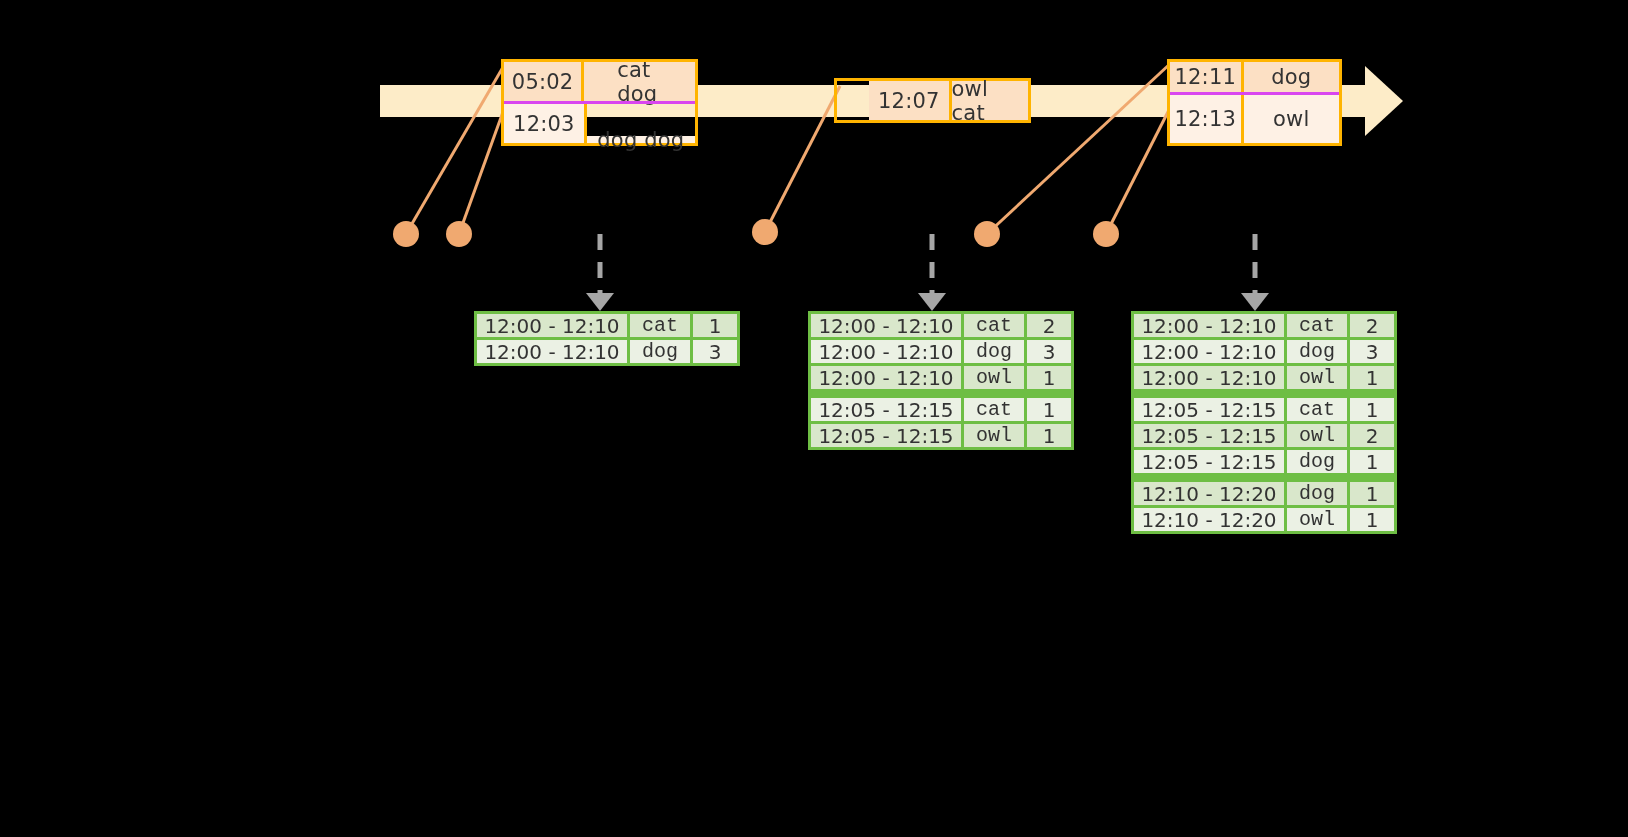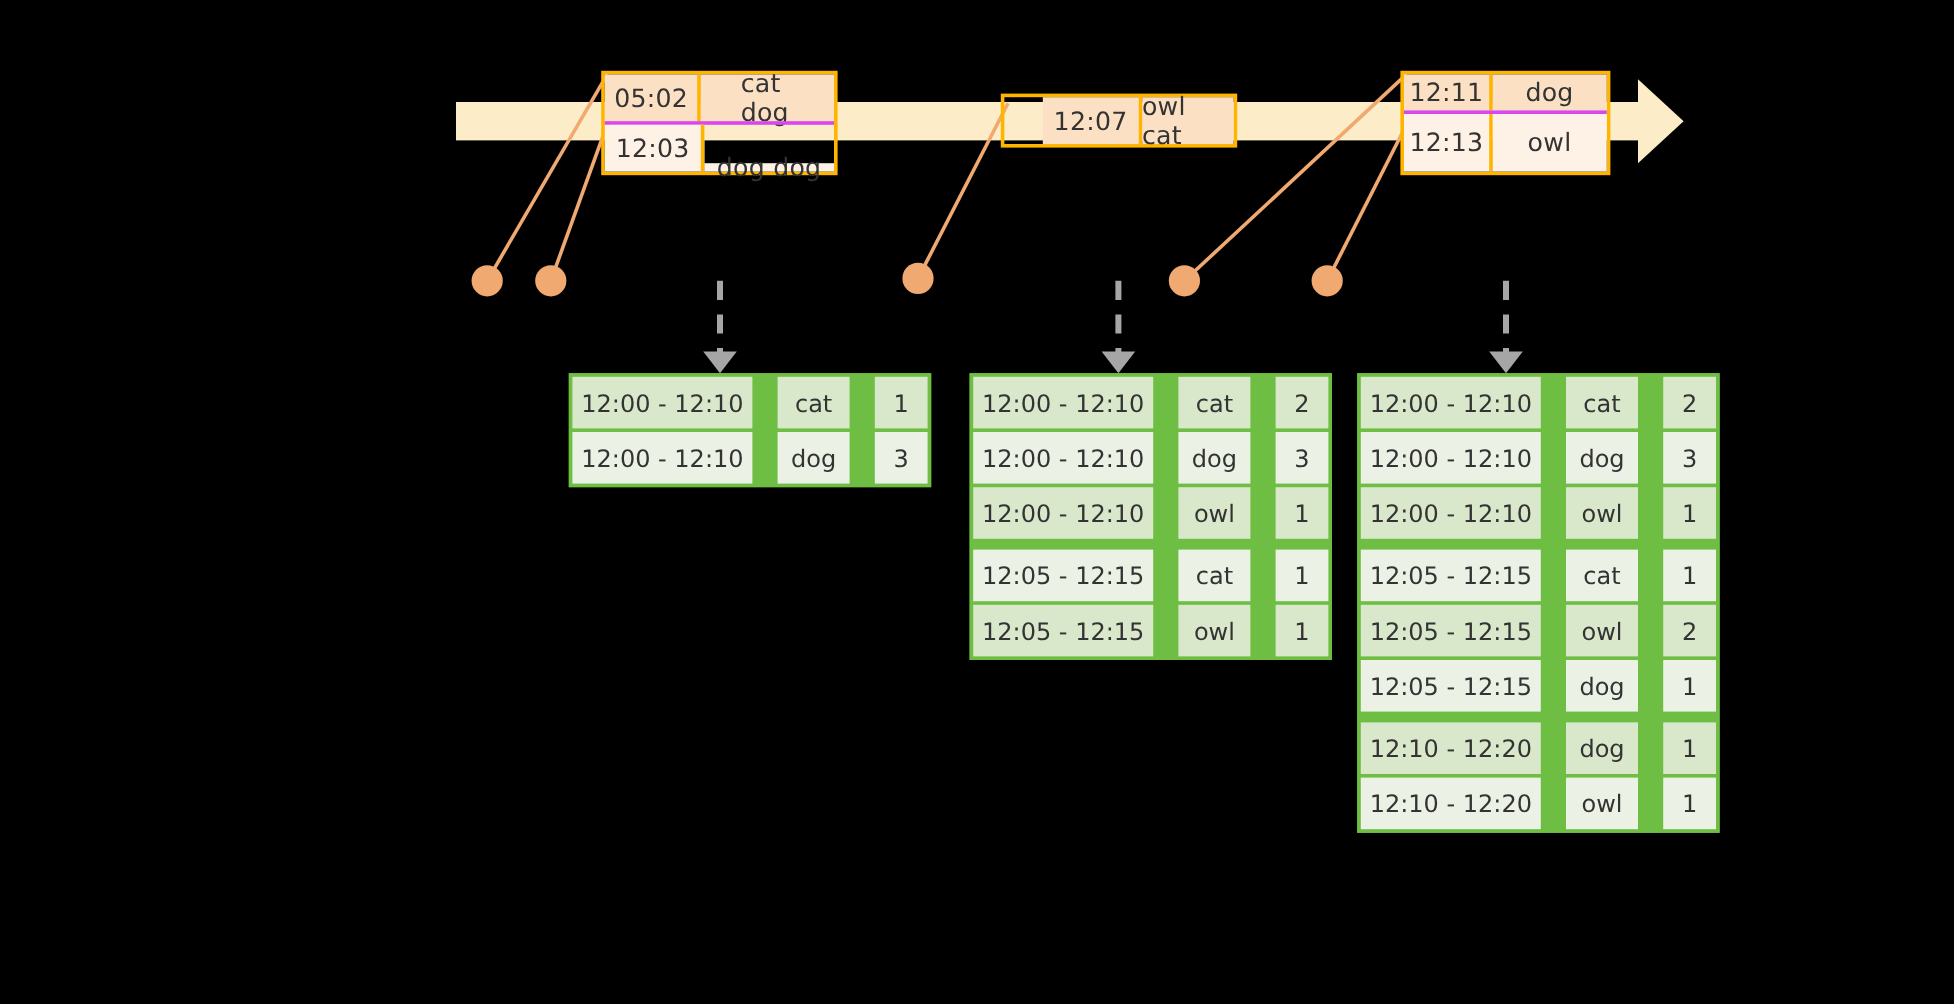--- a/index.html
+++ b/index.html
@@ -18,28 +18,28 @@
   .evt-words{display:flex;align-items:center;justify-content:center;
              box-sizing:border-box;}
   .shade-a{background:#FCE0C4;}
   .shade-b{background:#FEF1E5;}
   .evt-time,.evt-words{color:#333;font-size:21px;letter-spacing:.2px;}
 
   
   .gtable{position:absolute;background:#6EBE44;border:3px solid #6EBE44;
           box-sizing:border-box;z-index:5;
           display:flex;flex-direction:column;gap:3px;padding:0;}
-  .grow{display:flex;gap:21px;height:43px;text-align:right;}
+  .grow{display:flex;gap:3px;height:23px;text-align:right;}
   .gsep{height:3px;flex:0 0 3px;}
   .gcell{display:flex;align-items:center;justify-content:center;
          box-sizing:border-box;color:#333;font-size:20px;}
   .g-a{background:#D9E7CB;}
   .g-b{background:#EBF1E4;}
   .c-win{width:150px;}
-  .c-word{width:60px;}
+  .c-word{width:60px;font-family:Liberation Mono, monospace;}
   .c-num{width:44px;}
 </style>
 </head>
 <body>
 
 <div id="stage">
 
   <svg id="wires" viewBox="0 0 1628 837" xmlns="http://www.w3.org/2000/svg">
 
     <g>

